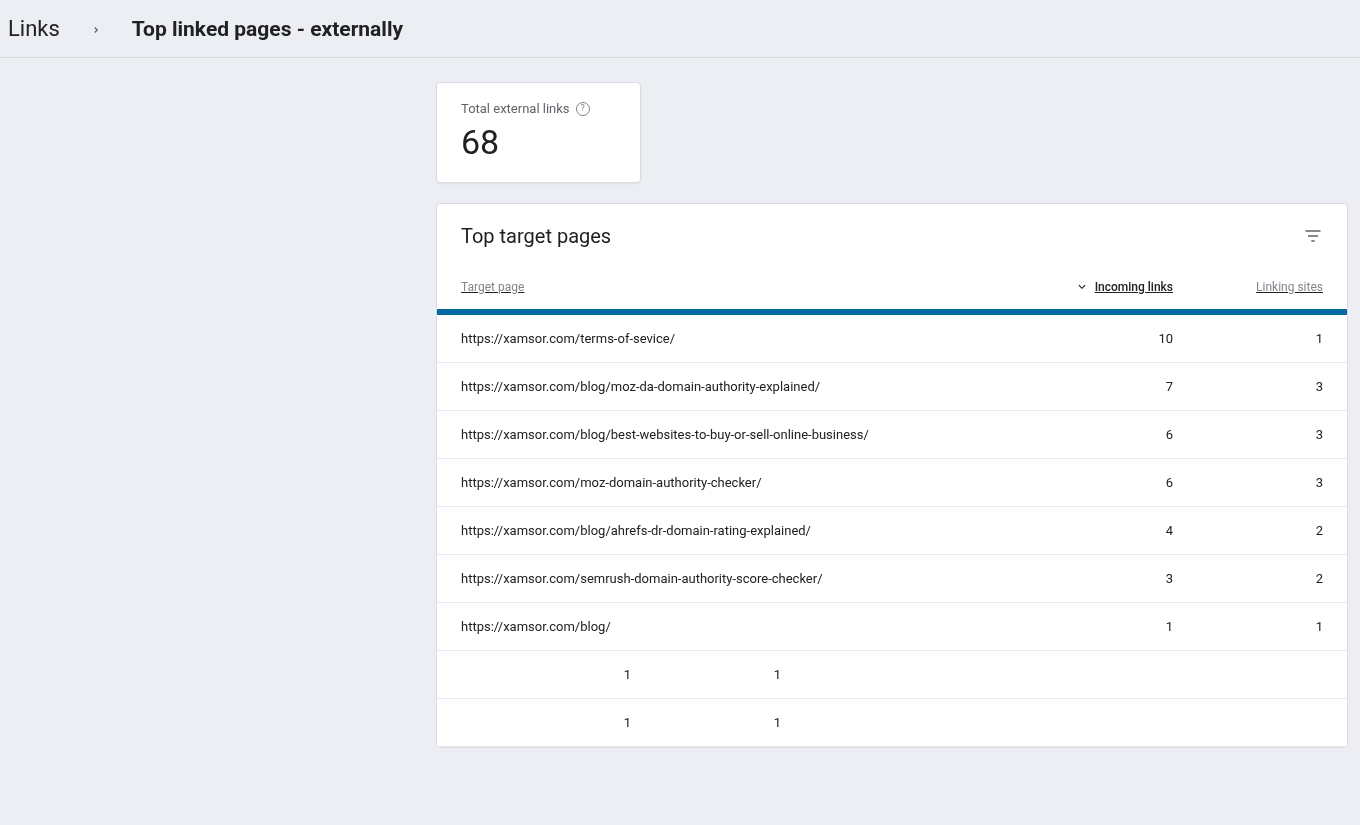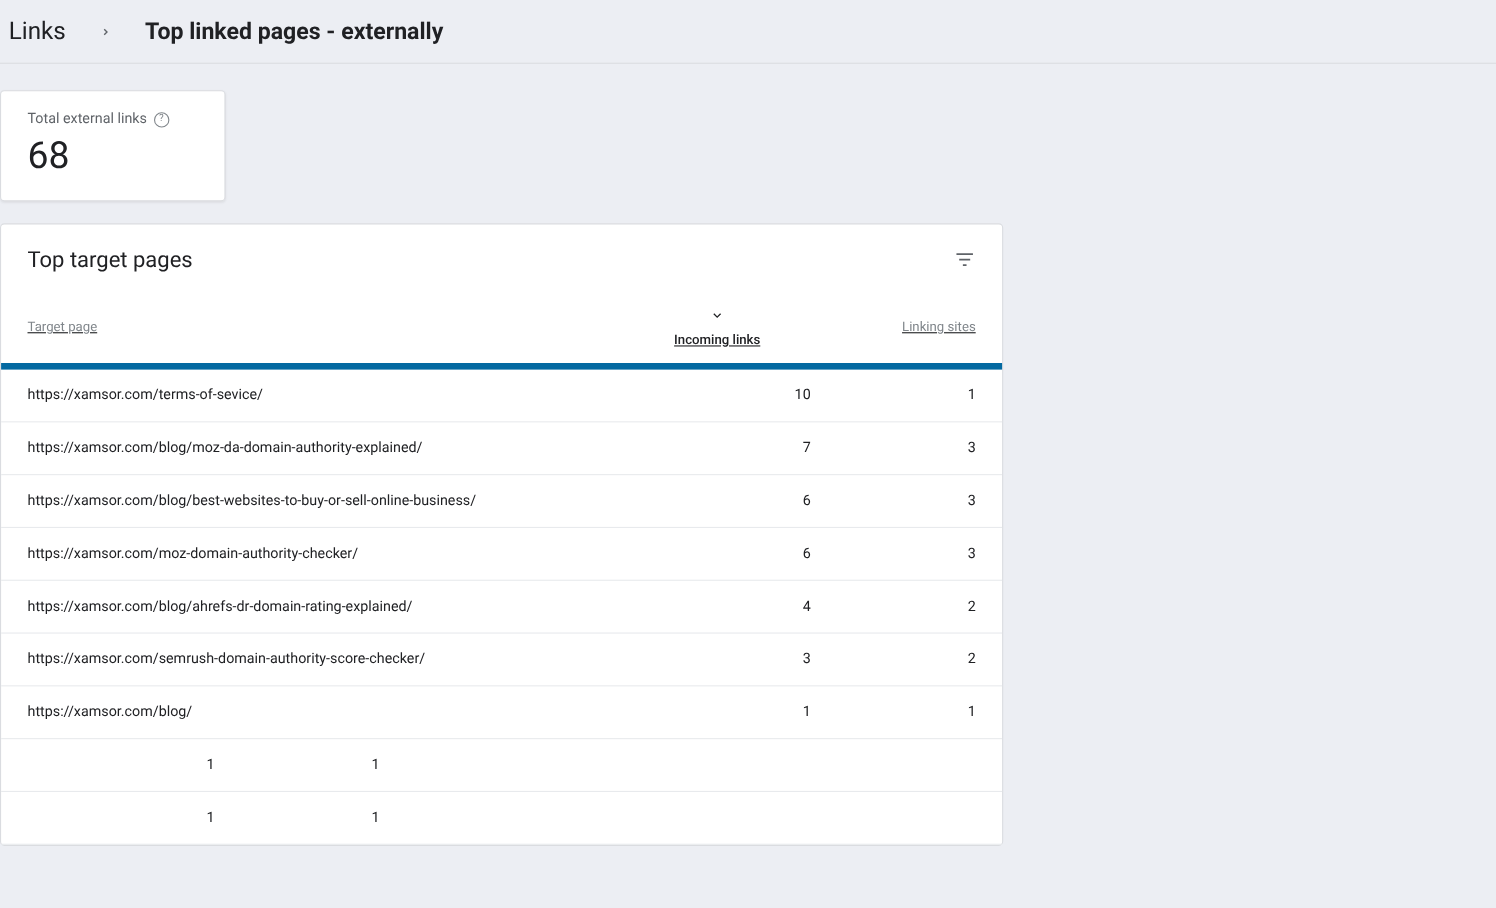--- a/index.html
+++ b/index.html
@@ -27,23 +27,23 @@
     color: #5f6368;
     font-size: 18px;
   }
   .breadcrumb-current {
     font-size: 21px;
     color: #202124;
     font-weight: 700;
     text-align: right;
   }
   .main {
-    padding: 24px 0 0 0;
-    display: flex;
-    justify-content: flex-start;
+    padding: 24px 12px 0 0;
+    display: flex;
+    justify-content: flex-end;
   }
   .inner {
     width: 912px;
   }
   .summary-card {
     background: #fff;
     border: 1px solid #dadce0;
     border-radius: 4px;
     padding: 18px 24px 20px 24px;
     width: 205px;
@@ -112,21 +112,20 @@
     width: 170px;
     text-align: right;
     font-size: 12px;
     color: #202124;
     font-weight: 500;
     display:flex;
     align-items:center;
     justify-content:flex-end;
     gap:6px;
     cursor:pointer;
-    flex-direction:column;
   }
   .col-linking {
     width: 150px;
     text-align: right;
     font-size: 12px;
     color: #80868b;
     cursor:pointer;
   }
   .sort-arrow {
     font-size: 14px;

